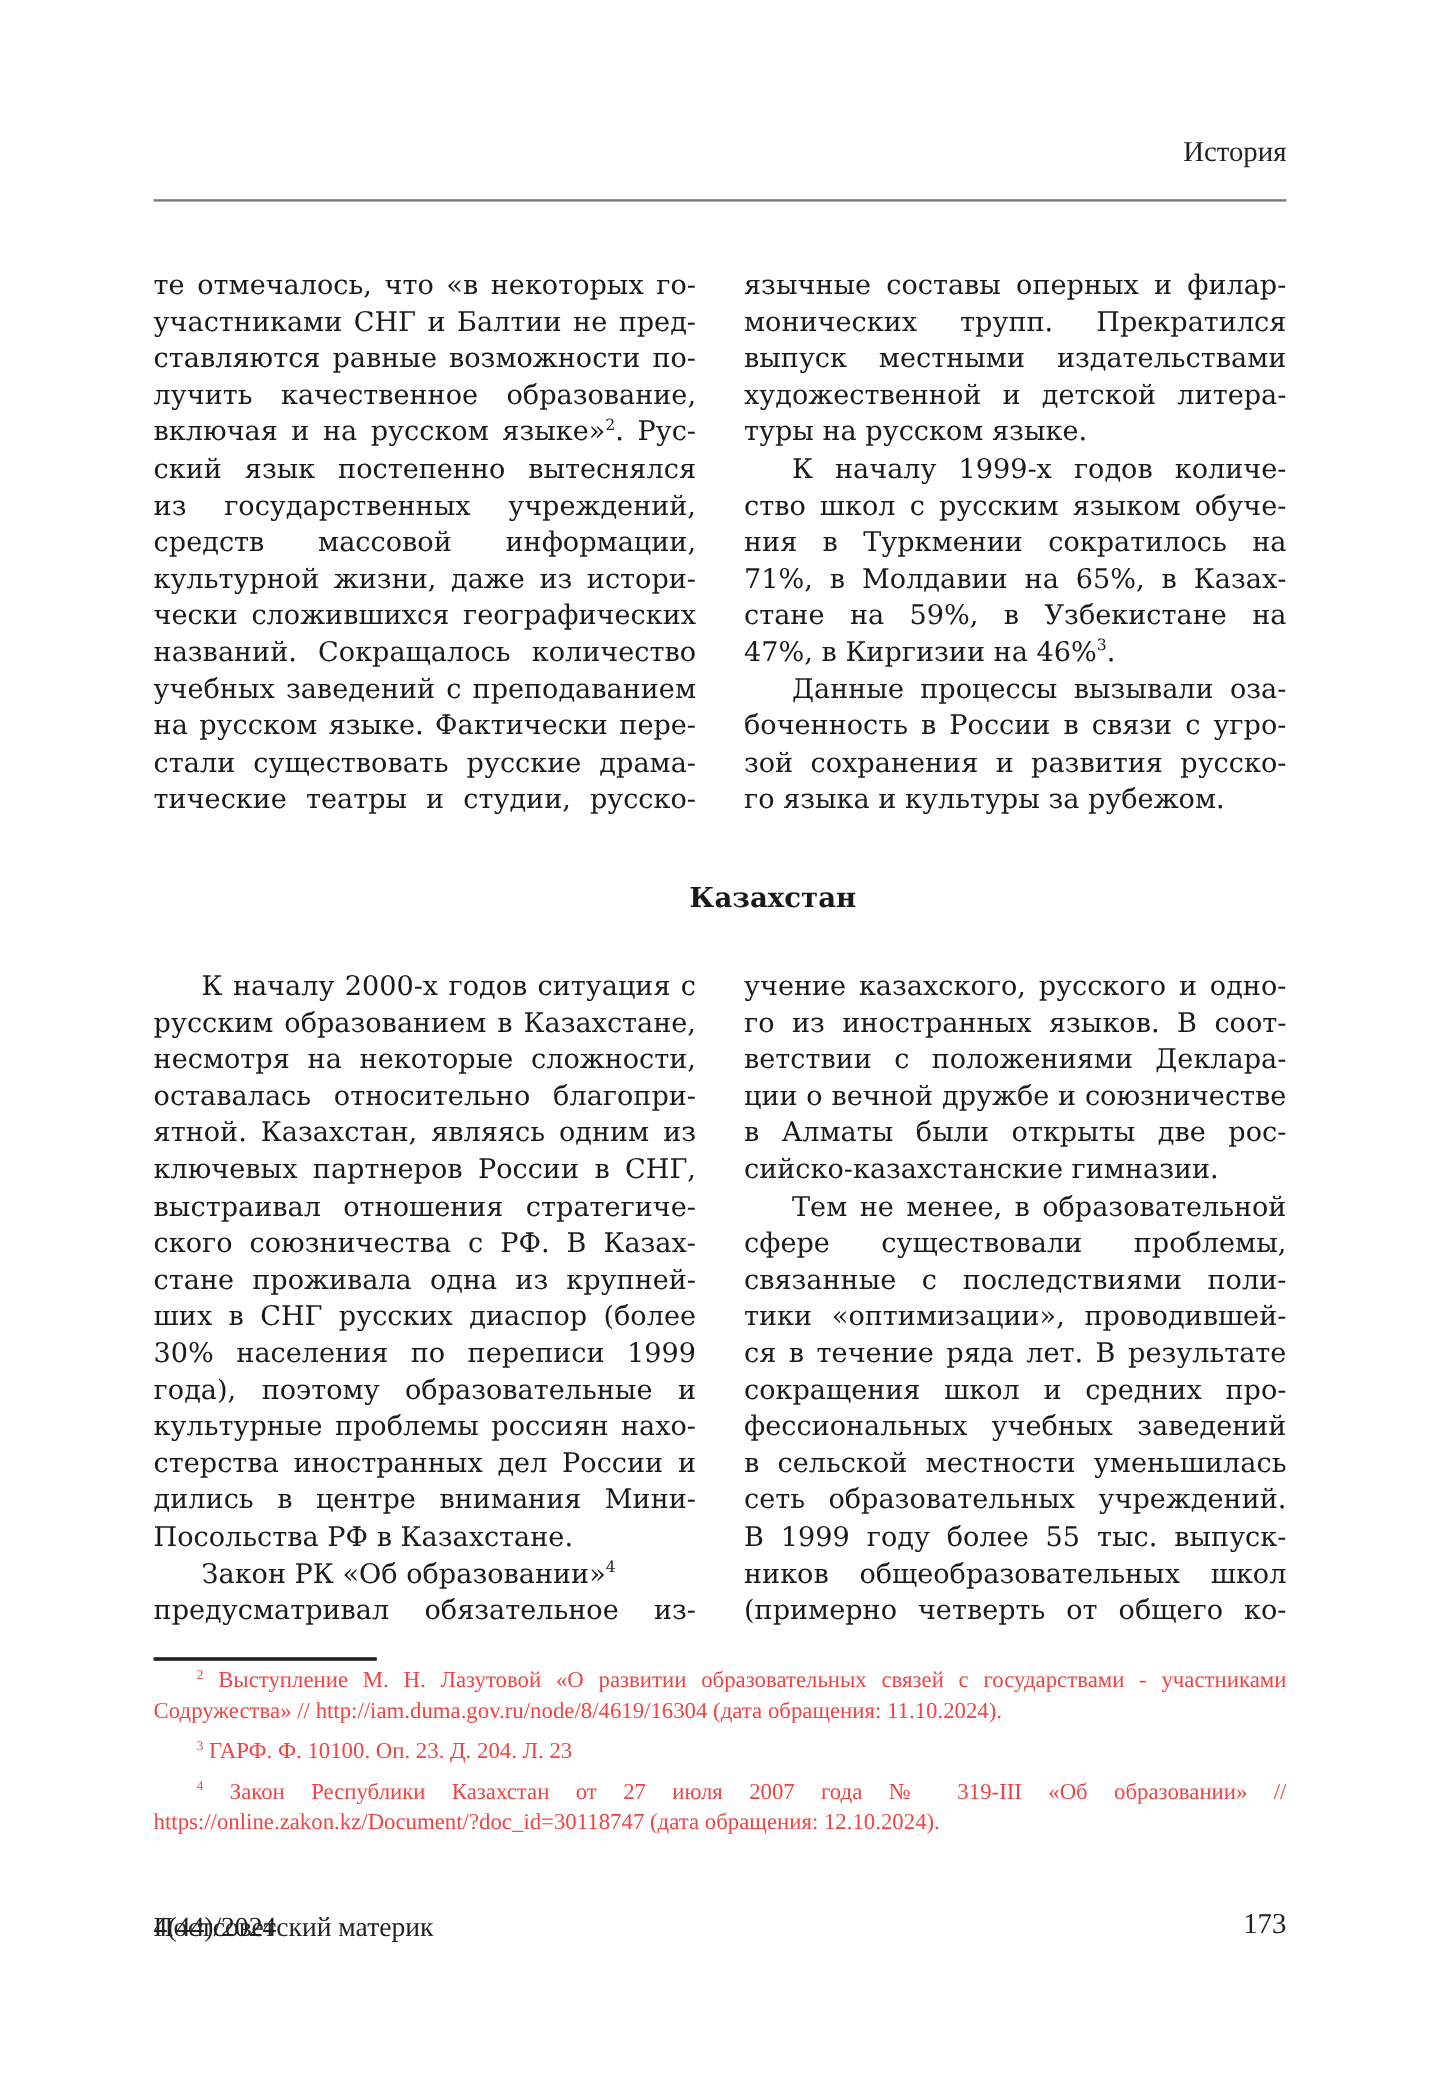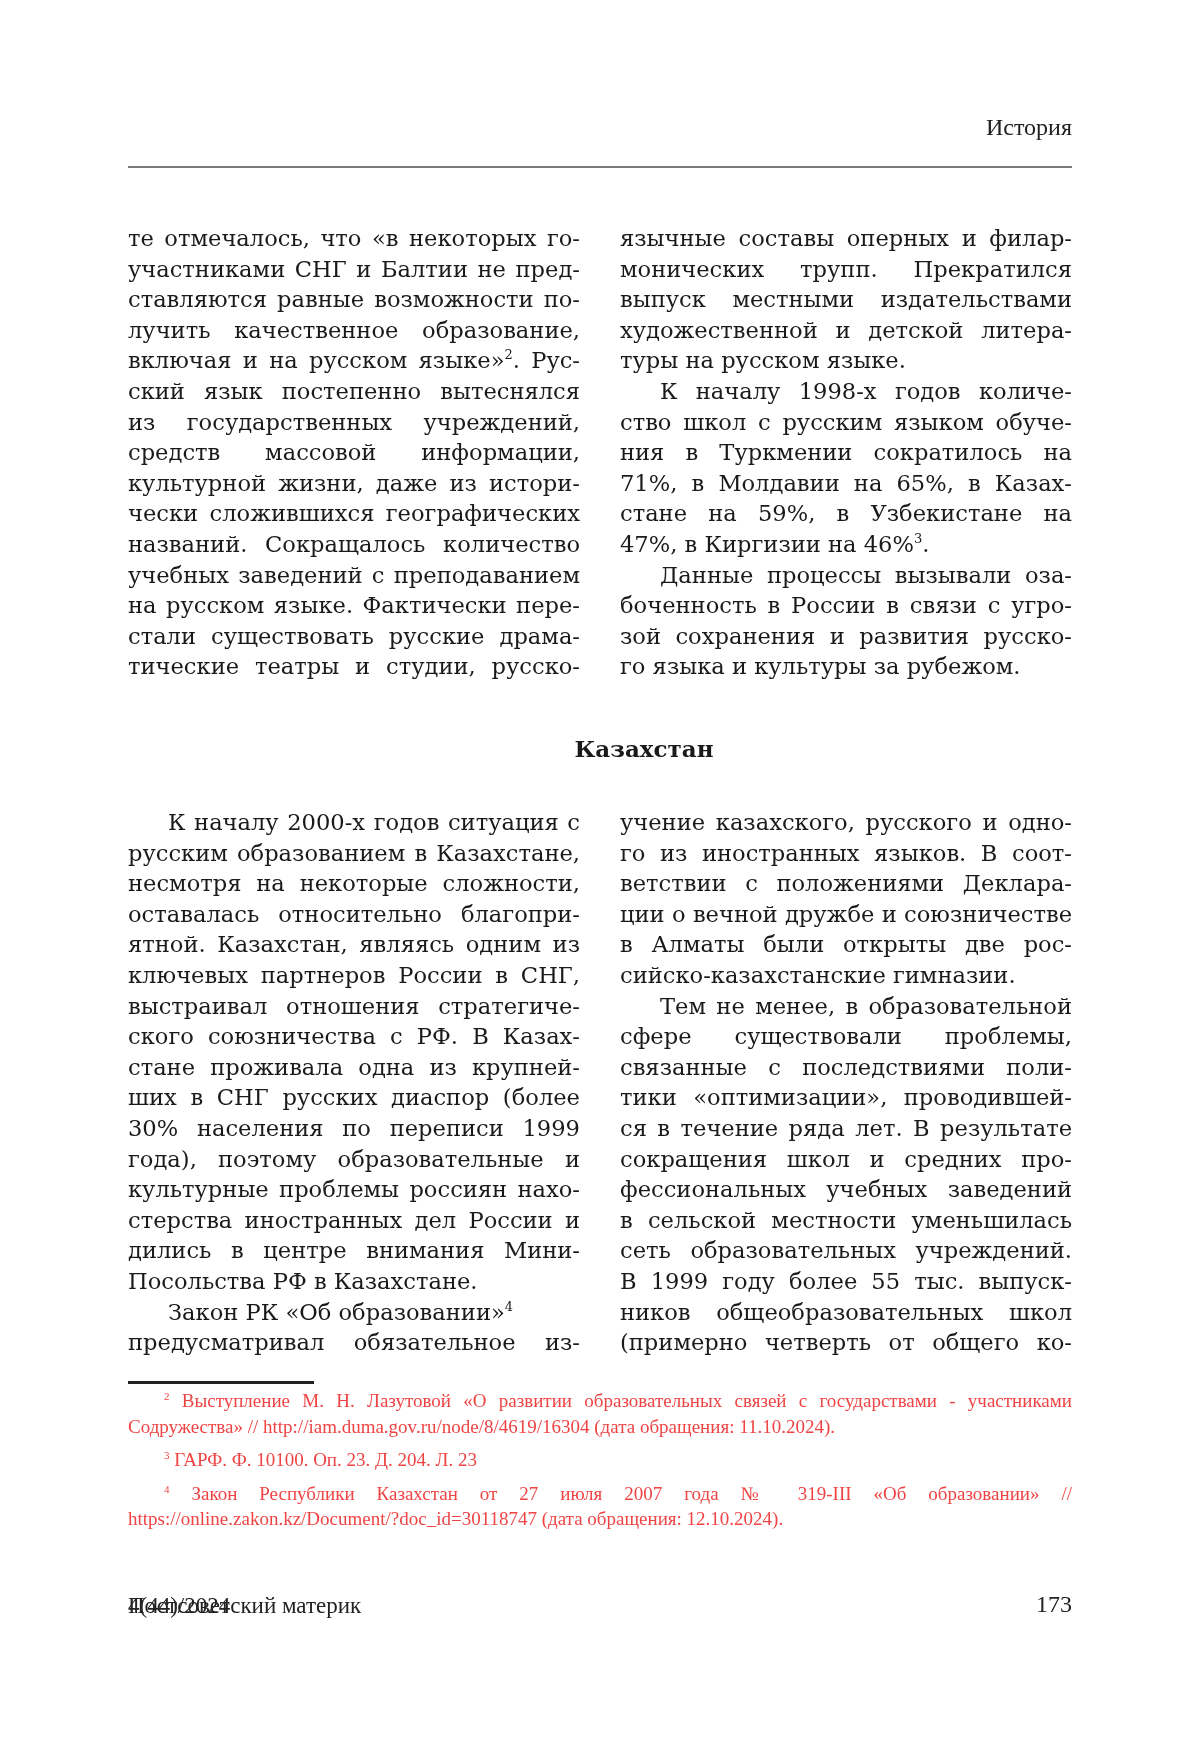--- a/index.html
+++ b/index.html
@@ -47,21 +47,21 @@
     <span class="line">на русском языке. Фактически пере-</span>
     <span class="line">стали существовать русские драма-</span>
     <span class="line">тические театры и студии, русско-</span>
   </div>
 <div class="col top-right">
     <span class="line">язычные составы оперных и филар-</span>
     <span class="line">монических трупп. Прекратился</span>
     <span class="line">выпуск местными издательствами</span>
     <span class="line">художественной и детской литера-</span>
     <span class="line last">туры на русском языке.</span>
-    <span class="line indent">К началу 1998-х годов количе-</span>
+    <span class="line indent">К началу 1999-х годов количе-</span>
     <span class="line">ство школ с русским языком обуче-</span>
     <span class="line">ния в Туркмении сократилось на</span>
     <span class="line">71%, в Молдавии на 65%, в Казах-</span>
     <span class="line">стане на 59%, в Узбекистане на</span>
     <span class="line last">47%, в Киргизии на 46%<sup>3</sup>.</span>
     <span class="line indent">Данные процессы вызывали оза-</span>
     <span class="line">боченность в России в связи с угро-</span>
     <span class="line">зой сохранения и развития русско-</span>
     <span class="line last">го языка и культуры за рубежом.</span>
   </div>

